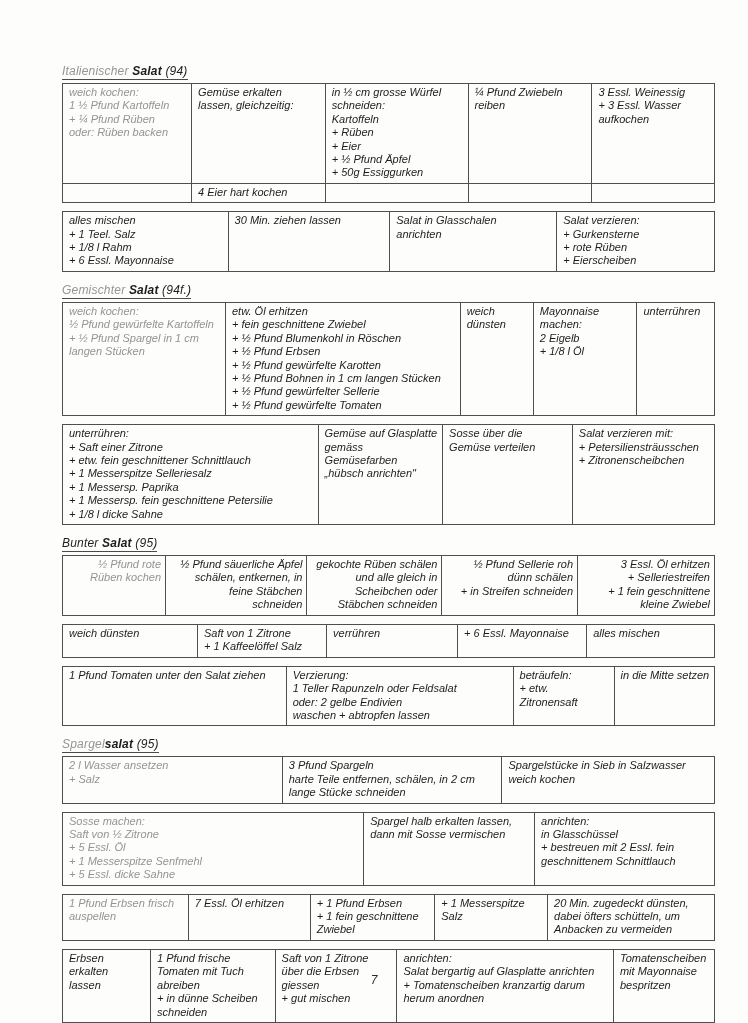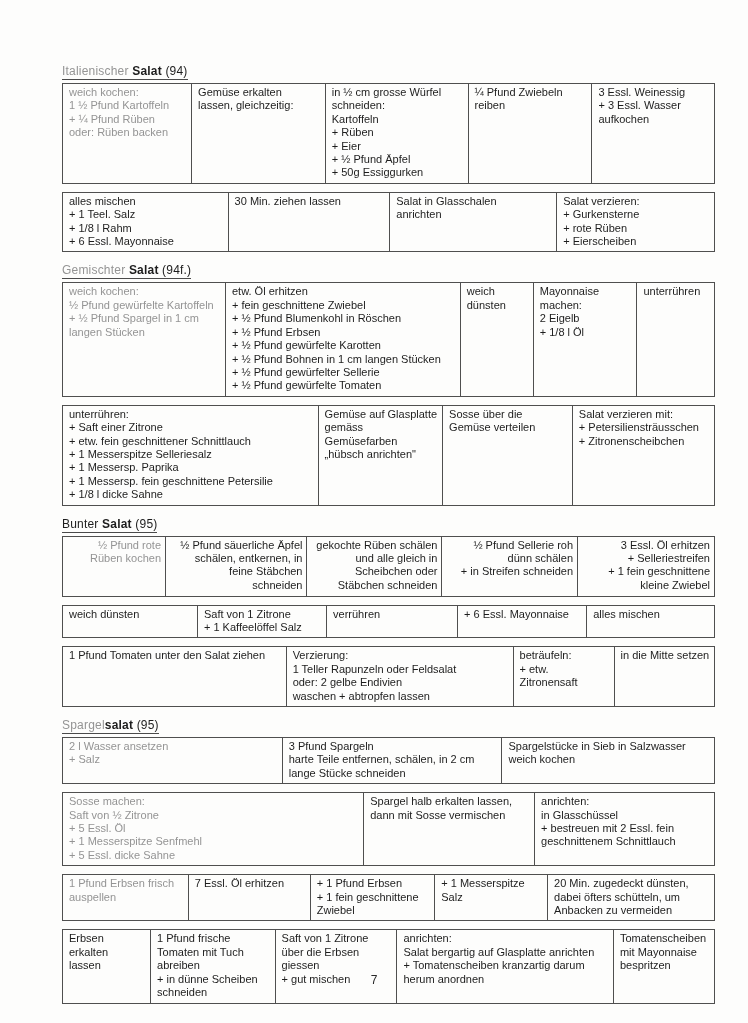--- a/index.html
+++ b/index.html
@@ -4,20 +4,21 @@
 <style>
   html, body { margin: 0; padding: 0; background: #ffffff; }
   .page {
     position: relative;
     width: 748px;
     height: 1023px;
     background: #fdfdfc;
     font-family: "Liberation Sans", sans-serif;
     color: #1d1d1d;
     overflow: hidden;
+    font-style: italic;
   }
   .content {
     position: absolute;
     left: 62px;
     top: 64px;
     width: 653px;
   }
   .section { margin-bottom: 4px; }
   .section-title {
     display: table;
@@ -90,20 +91,27 @@
 Kartoffeln
 + Rüben
 + Eier
 + ½ Pfund Äpfel
 + 50g Essiggurken</td>
               <td>¼ Pfund Zwiebeln
 reiben</td>
               <td>3 Essl. Weinessig
 + 3 Essl. Wasser
 aufkochen</td>
+            </tr>
+            <tr style="height: 16px;">
+              <td></td>
+              <td>4 Eier hart kochen</td>
+              <td></td>
+              <td></td>
+              <td></td>
             </tr>
           </tbody>
         </table>
         <table class="recipe-table">
           <colgroup>
             <col style="width: 25.4%;">
             <col style="width: 24.8%;">
             <col style="width: 25.6%;">
             <col style="width: 24.2%;">
           </colgroup>

